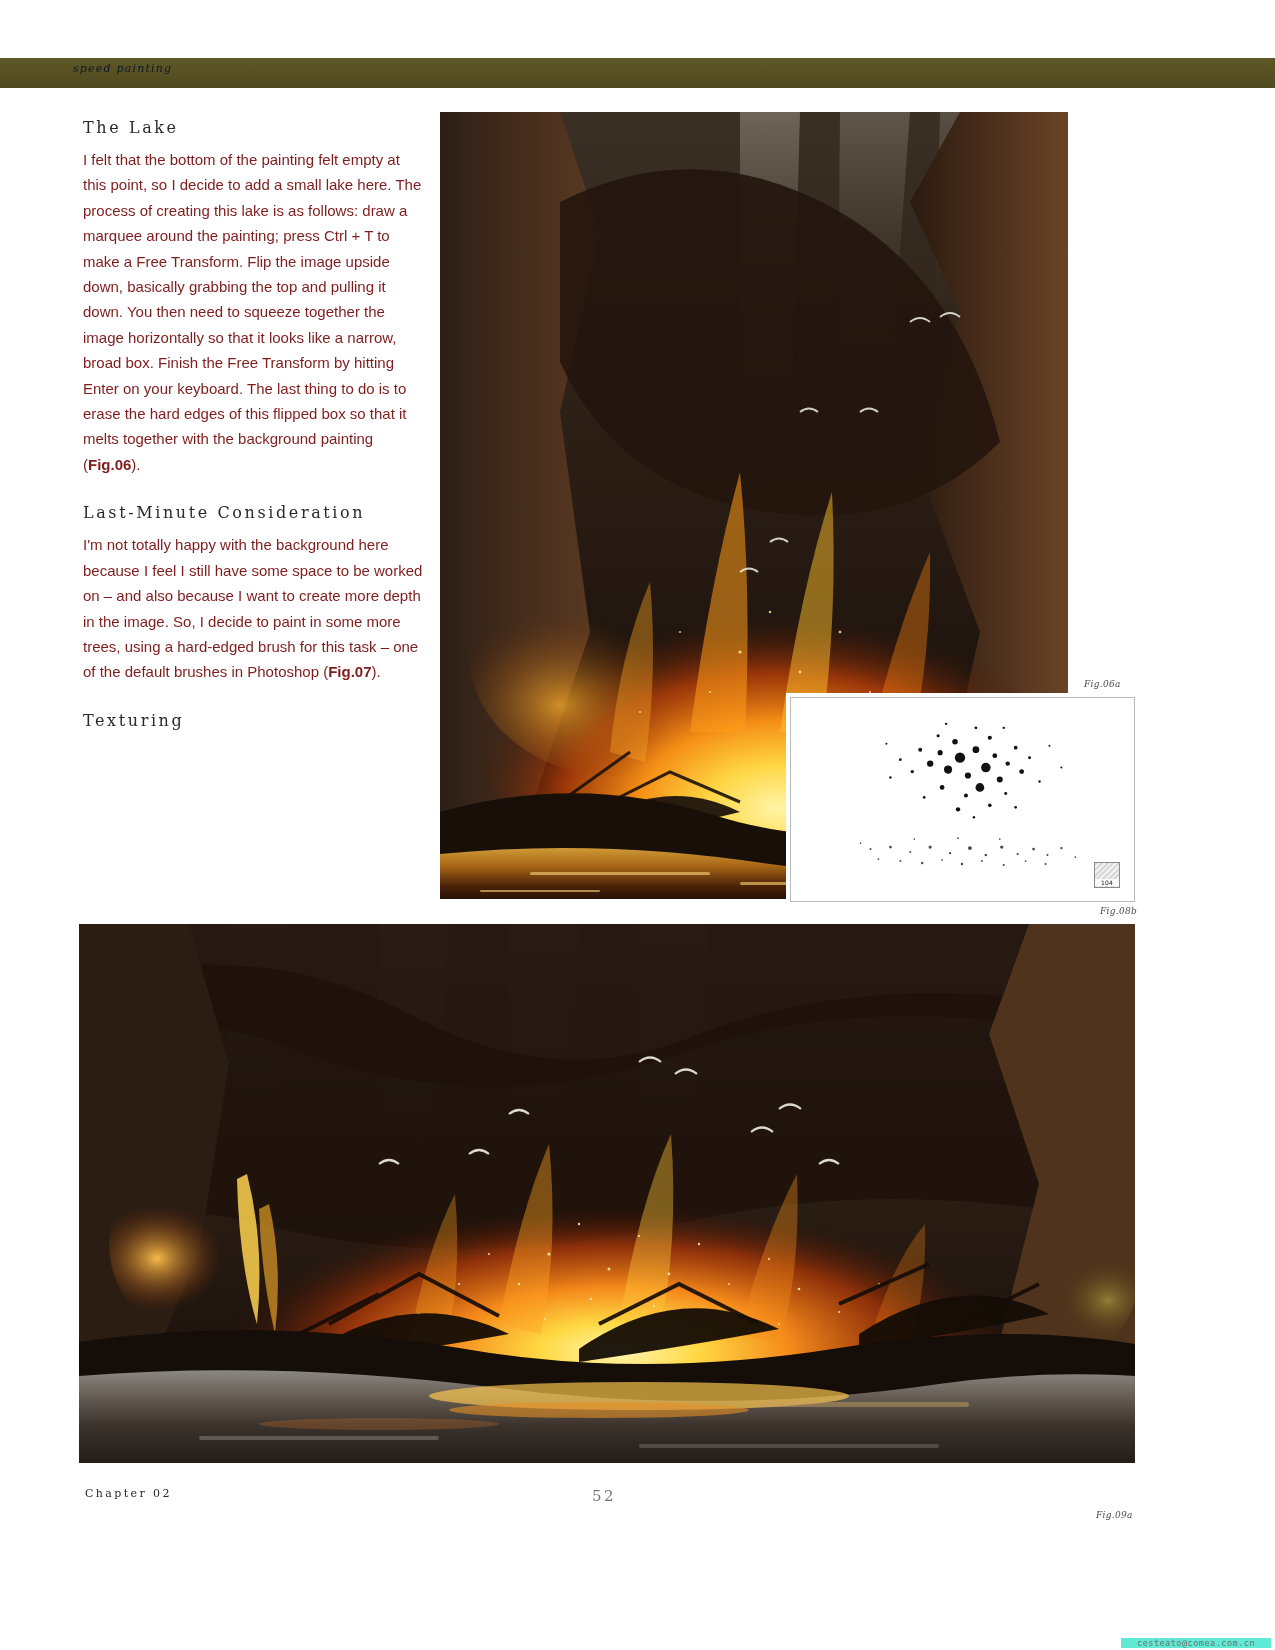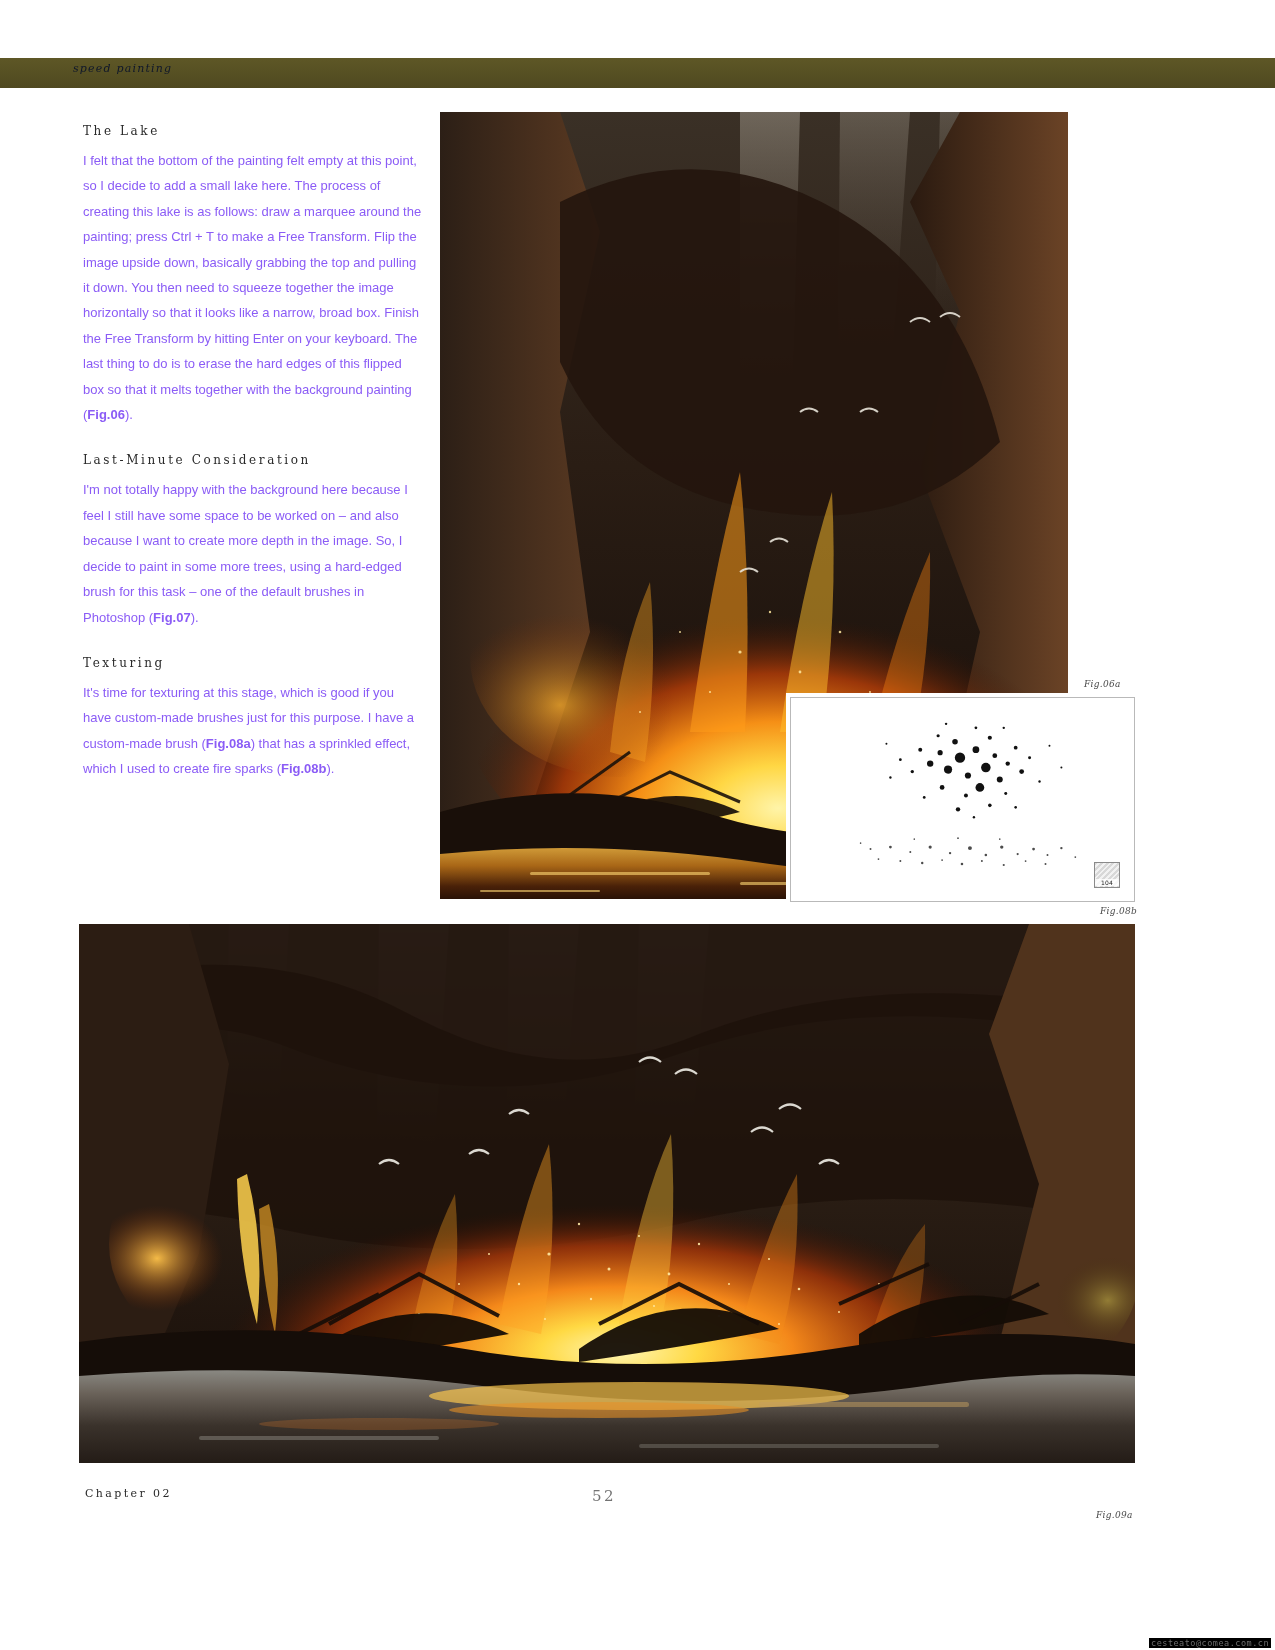--- a/index.html
+++ b/index.html
@@ -39,31 +39,31 @@
 
   
   .text-col {
     position: absolute;
     left: 83px; top: 110px;
     width: 340px;
   }
   h2.sec {
     font-family: "DejaVu Serif", serif;
     font-weight: normal;
-    font-size: 12px;
+    font-size: 16px;
     letter-spacing: 2.6px;
     color: #2a2a2a;
-    margin: 14px 0 9px 0;
+    margin: 8px 0 9px 0;
     line-height: 1.25;
   }
   p.body {
     font-family: "Liberation Sans", sans-serif;
-    font-size: 13px;
+    font-size: 15px;
     line-height: 25.4px;
-    color: #8b5cf6;
+    color: #7f1d1d;
     margin: 0 0 26px 0;
     text-align: left;
   }
   p.body b { font-weight: bold; }
   .blk { margin-bottom: 24px; }
   .blk:last-child { margin-bottom: 0; }
 
   
   .fig {
     position: absolute;
@@ -140,22 +140,22 @@
     letter-spacing: 2.4px;
     color: #737373;
   }
   .watermark {
     position: absolute;
     right: 4px; bottom: 2px;
     font-family: "DejaVu Sans Mono", monospace;
     font-size: 8.5px;
     letter-spacing: .5px;
     color: #6e6e6e;
-    background: #000000;
-    padding: 0 2px;
+    background: #5eead4;
+    padding: 0 16px;
   }
 </style>
 </head>
 <body>
 
 <div class="header-band">
   <div class="header-band-inner"></div>
 </div>
 <div class="header-title">speed painting</div>
 
@@ -166,21 +166,20 @@
     <p class="body">I felt that the bottom of the painting felt empty at this point, so I decide to add a small lake here. The process of creating this lake is as follows: draw a marquee around the painting; press Ctrl + T to make a Free Transform. Flip the image upside down, basically grabbing the top and pulling it down. You then need to squeeze together the image horizontally so that it looks like a narrow, broad box. Finish the Free Transform by hitting Enter on your keyboard. The last thing to do is to erase the hard edges of this flipped box so that it melts together with the background painting (<b>Fig.06</b>).</p>
   </div>
 
   <div class="blk">
     <h2 class="sec">Last-Minute Consideration</h2>
     <p class="body">I'm not totally happy with the background here because I feel I still have some space to be worked on – and also because I want to create more depth in the image. So, I decide to paint in some more trees, using a hard-edged brush for this task – one of the default brushes in Photoshop (<b>Fig.07</b>).</p>
   </div>
 
   <div class="blk">
     <h2 class="sec">Texturing</h2>
-    <p class="body">It's time for texturing at this stage, which is good if you have custom-made brushes just for this purpose. I have a custom-made brush (<b>Fig.08a</b>) that has a sprinkled effect, which I used to create fire sparks (<b>Fig.08b</b>).</p>
   </div>
 
 </div>
 
 <div class="fig" id="fig06a">
   <svg class="art" viewBox="0 0 628 787" preserveAspectRatio="none">
     <defs>
       <linearGradient id="g1sky" x1="0" y1="0" x2="0" y2="1">
         <stop offset="0%" stop-color="#3a3026"></stop>
           <stop offset="45%" stop-color="#2a1d14"></stop>

